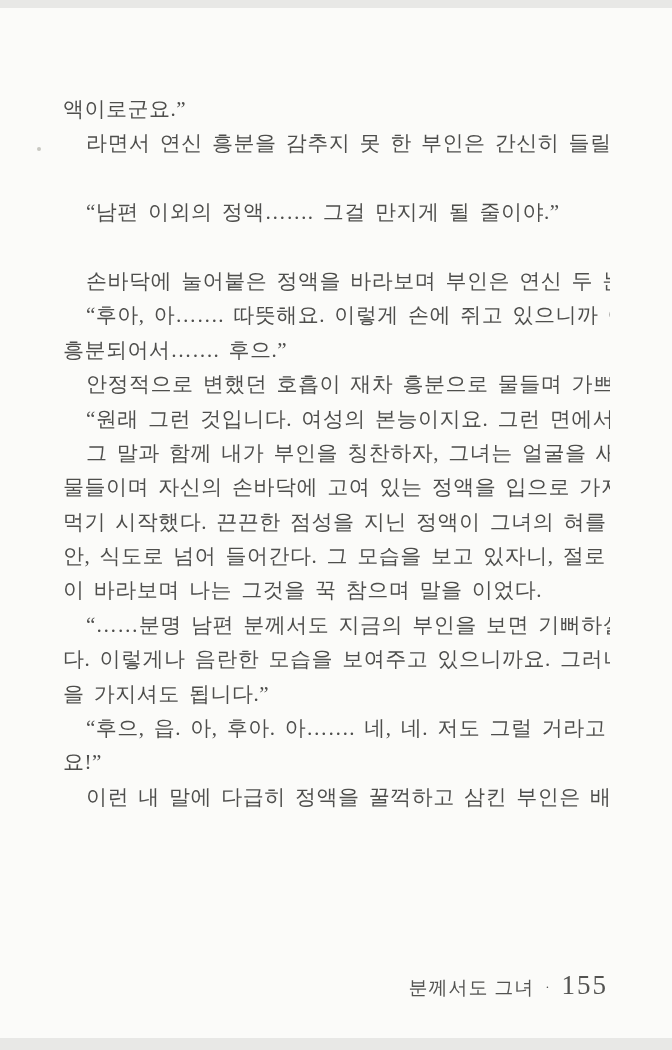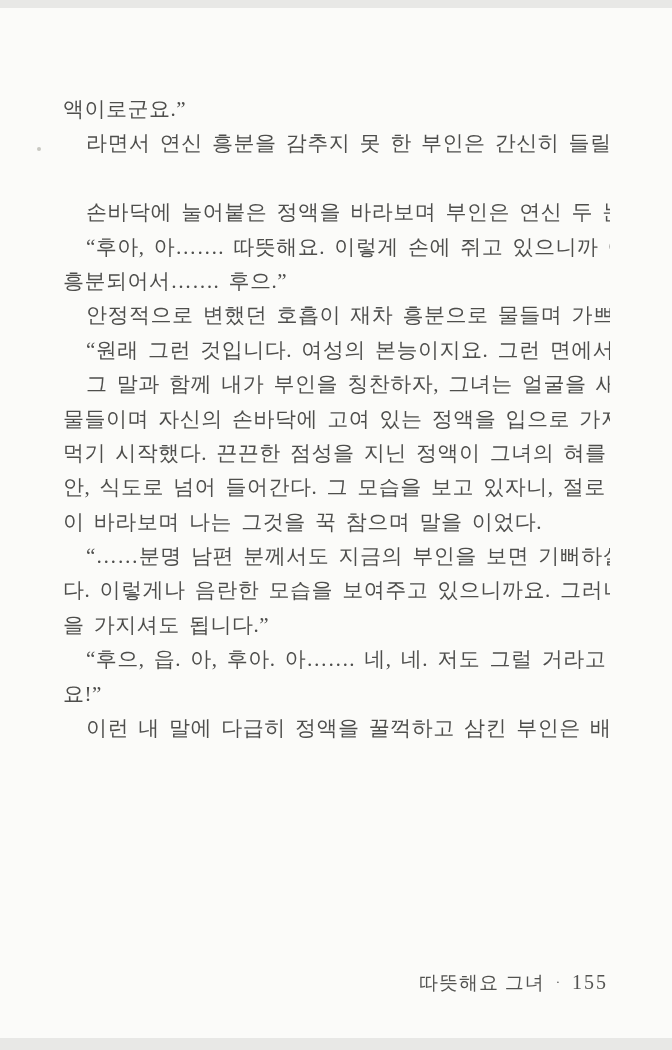--- a/index.html
+++ b/index.html
@@ -46,21 +46,21 @@
     color: #535351;
     white-space: nowrap;
   }
   .page-footer .sep {
     display: inline-block;
     margin: 0 11px;
     font-size: 13px;
     vertical-align: 3px;
   }
   .page-footer .pagenum {
-    font-size: 20px;
+    font-size: 27px;
     letter-spacing: 2px;
   }
   .scan-mark {
     position: absolute;
     left: 37px;
     top: 139px;
     width: 4px;
     height: 4px;
     border-radius: 50%;
     background: #c8c8c2;
@@ -69,35 +69,36 @@
 </head>
 <body>
 
 <div class="page">
 
   <div class="scan-mark"></div>
 
   <div class="text-block" id="lines-container">
       <p class="line">액이로군요.”</p>
       <p class="line indent">라면서 연신 흥분을 감추지 못 한 부인은 간신히 들릴 만큼 작</p>
+      <p class="line indent gap">“남편 이외의 정액……. 그걸 만지게 될 줄이야.”</p>
       <p class="line indent gap">손바닥에 눌어붙은 정액을 바라보며 부인은 연신 두 눈을 반짝</p>
       <p class="line indent">“후아, 아……. 따뜻해요. 이렇게 손에 쥐고 있으니까 어쩐지</p>
       <p class="line">흥분되어서……. 후으.”</p>
       <p class="line indent">안정적으로 변했던 호흡이 재차 흥분으로 물들며 가쁘게 터져</p>
       <p class="line indent">“원래 그런 것입니다. 여성의 본능이지요. 그런 면에서 부인은</p>
       <p class="line indent">그 말과 함께 내가 부인을 칭찬하자, 그녀는 얼굴을 새빨갛게</p>
       <p class="line">물들이며 자신의 손바닥에 고여 있는 정액을 입으로 가져가 핥아</p>
       <p class="line">먹기 시작했다. 끈끈한 점성을 지닌 정액이 그녀의 혀를 타고 입</p>
       <p class="line">안, 식도로 넘어 들어간다. 그 모습을 보고 있자니, 절로 흥분감</p>
       <p class="line">이 바라보며 나는 그것을 꾹 참으며 말을 이었다.</p>
       <p class="line indent">“……분명 남편 분께서도 지금의 부인을 보면 기뻐하실 겁니</p>
       <p class="line">다. 이렇게나 음란한 모습을 보여주고 있으니까요. 그러니 자신감</p>
       <p class="line">을 가지셔도 됩니다.”</p>
       <p class="line indent">“후으, 읍. 아, 후아. 아……. 네, 네. 저도 그럴 거라고 생각해</p>
       <p class="line">요!”</p>
       <p class="line indent">이런 내 말에 다급히 정액을 꿀꺽하고 삼킨 부인은 배시시 웃</p>
     </div>
 
   <div class="page-footer">
-    <span>따뜻해요 그녀</span><span class="sep">·</span><span class="pagenum">155</span>
+    <span>분께서도 그녀</span><span class="sep">·</span><span class="pagenum">155</span>
   </div>
 
 </div>
 
 </body></html>

